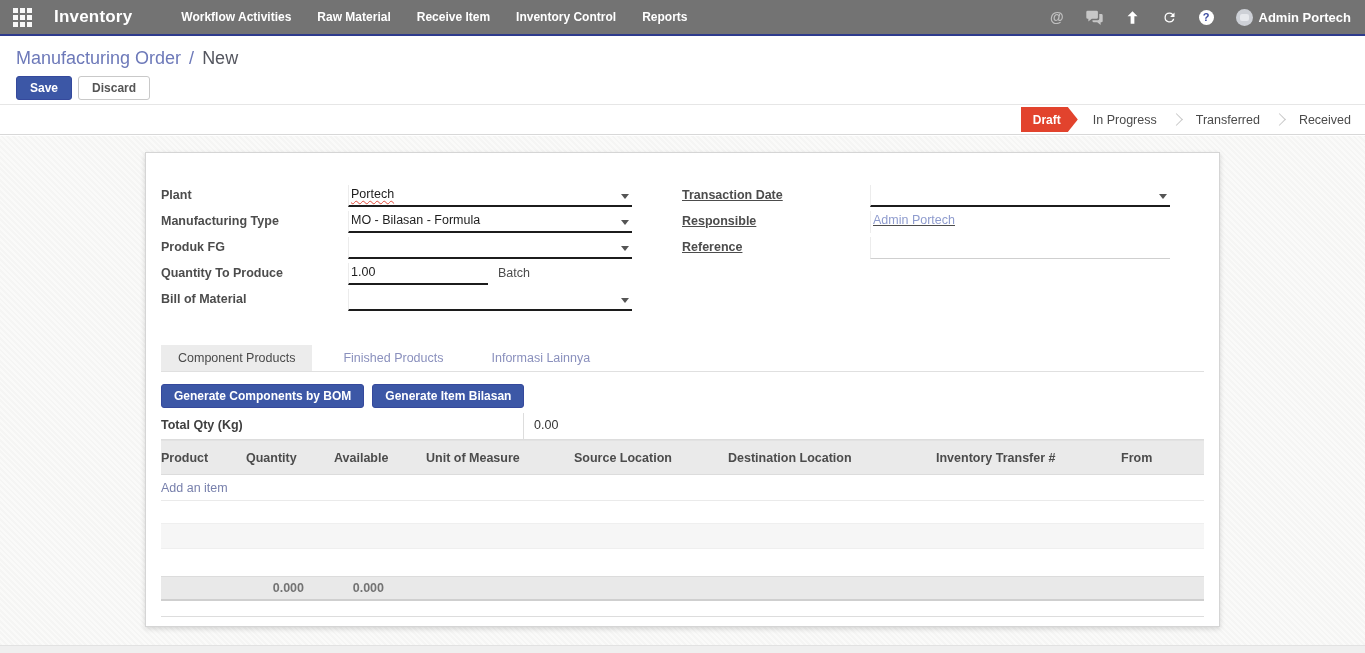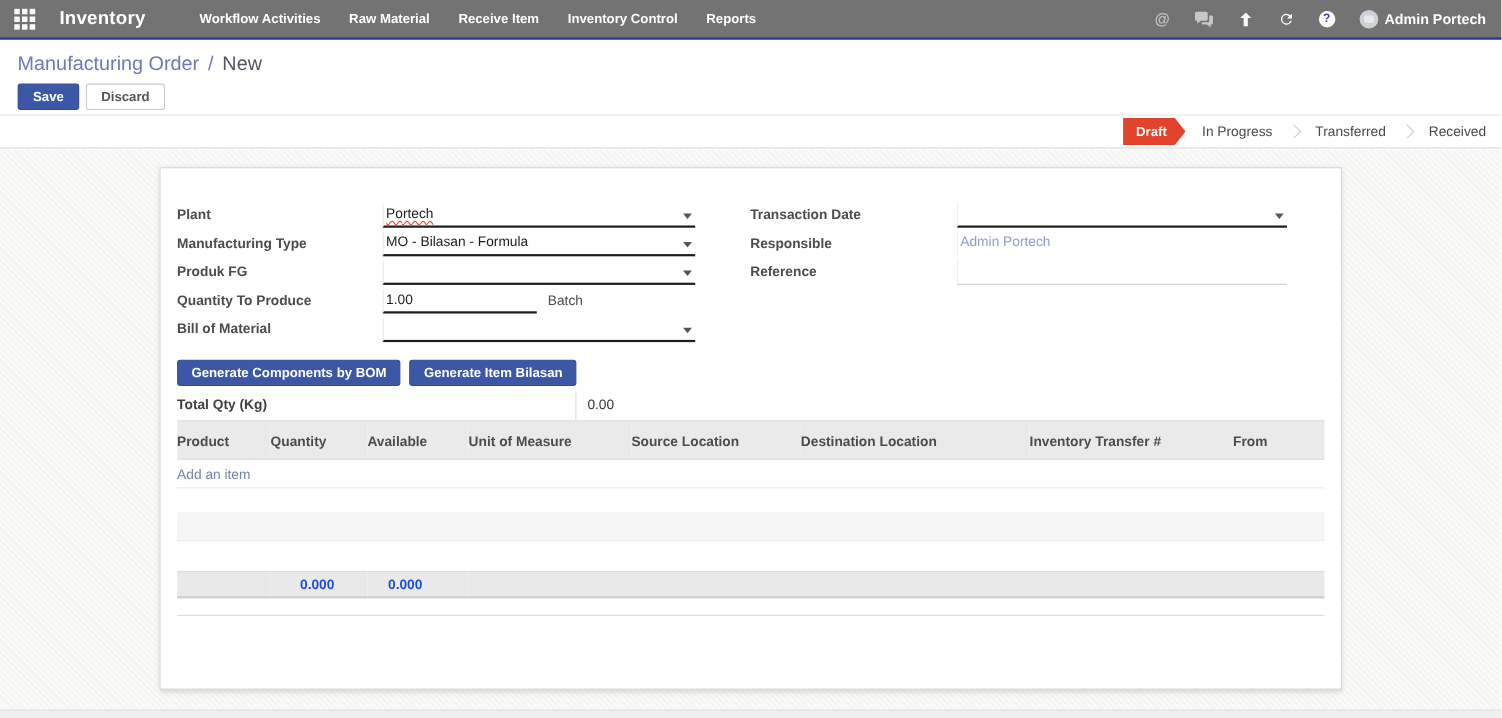--- a/index.html
+++ b/index.html
@@ -54,21 +54,21 @@
              background:repeating-linear-gradient(45deg,#f5f5f4 0px,#f5f5f4 2px,#fafaf9 2px,#fafaf9 4px); }
   .bottom-strip { position:absolute; bottom:0; left:0; right:0; height:8px; background:#efefef; border-top:1px solid #e2e2e2; }
 
   
   .sheet { position:absolute; top:152px; left:145px; width:1075px; height:475px; background:#fff;
            border:1px solid #d5d5d5; box-shadow:0 2px 5px rgba(0,0,0,.15); padding:32px 15px 0 15px; }
 
   
   .form-grid { display:flex; }
   .fgroup-left { width:521px; }
-  .fgroup-right { flex:1; }
+  .fgroup-right { flex:1;text-decoration:underline; }
   .frow { display:flex; height:26px; }
   .flabel { font-size:12.5px; font-weight:bold; color:#4c4c4c; padding-top:3px; }
   .fgroup-left .flabel { width:187px; }
   .fgroup-right .flabel { width:188px; }
   .ffield { flex:1; position:relative; border-left:1px solid #ececec; padding:2px 0 0 2px;
             font-size:12.5px; color:#1d1d1d; height:22px; }
   .fgroup-left .ffield { margin-right:50px; }
   .fgroup-right .ffield { margin-right:34px; }
   .u-dark { border-bottom:2px solid #1c1c1c; }
   .u-light { border-bottom:1px solid #cfcfcf; }
@@ -99,21 +99,21 @@
   .total-val { border-left:1px solid #ddd; padding:5px 0 0 10px; font-size:12.5px; color:#333; flex:1; }
 
   
   table.lines { width:100%; border-collapse:collapse; table-layout:fixed; }
   table.lines th { background:#eaeaea; font-size:12.5px; font-weight:bold; color:#4c4c4c;
                    text-align:left; height:34px; padding:0; border-top:1px solid #e2e2e2; border-bottom:1px solid #dcdcdc; }
   .add-item td { font-size:12.5px; color:#7880ac; height:26px; border-bottom:1px solid #eaeaea; cursor:pointer; }
   .row-blank td { height:23px; }
   .row-stripe td { height:25px; background:#f6f6f6; border-top:1px solid #efefef; border-bottom:1px solid #efefef; }
   .row-blank2 td { height:28px; }
-  .row-foot td { height:23px; background:#e9e9e9; font-size:12.5px; font-weight:bold; color:#1d4ed8;
+  .row-foot td { height:23px; background:#e9e9e9; font-size:12.5px; font-weight:bold; color:#737373;
                  border-top:1px solid #dcdcdc; border-bottom:2px solid #cfcfcf; }
   .num-q { text-align:right; padding-right:30px; }
   .num-a { text-align:right; padding-right:42px; }
   .sheet-endline { margin-top:15px; border-top:1px solid #ddd; height:12px; }
 </style>
 </head>
 <body>
 
 <div class="navbar">
   <div class="apps-icon">
@@ -248,20 +248,27 @@
       </div>
       <div class="frow">
         <div class="flabel">Reference</div>
         <div class="ffield u-light">
           <span></span>
         </div>
       </div>
     </div>
   </div>
 
+  <div class="tabbar">
+    <div class="tab active">Component Products</div>
+    <div class="tab-gap"></div>
+    <div class="tab">Finished Products</div>
+    <div class="tab-gap"></div>
+    <div class="tab">Informasi Lainnya</div>
+  </div>
 
   <div class="gen-row">
     <button class="btn btn-primary">Generate Components by BOM</button>
     <button class="btn btn-primary">Generate Item Bilasan</button>
   </div>
 
   <div class="total-row">
     <div class="total-label">Total Qty (Kg)</div>
     <div class="total-val">0.00</div>
   </div>

